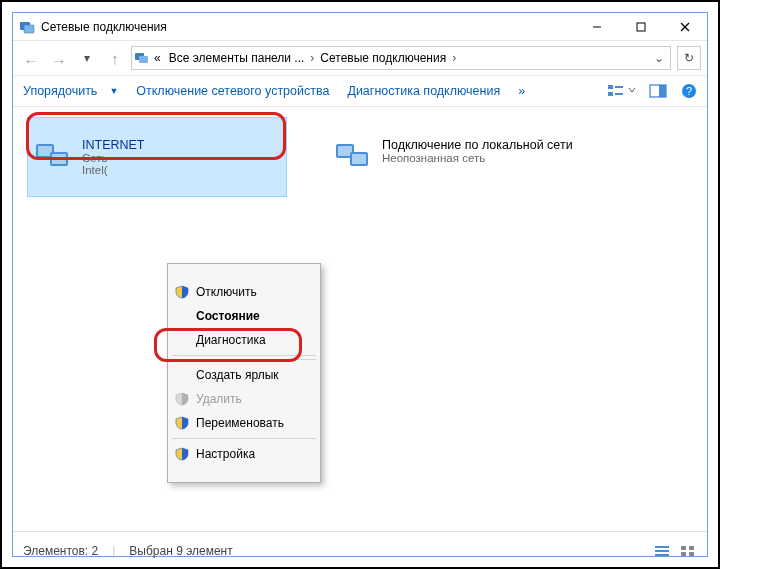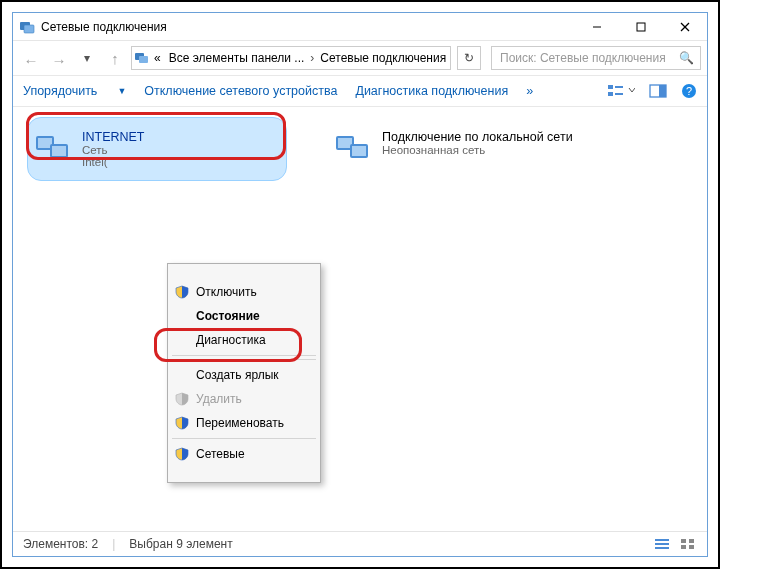--- a/index.html
+++ b/index.html
@@ -16,45 +16,45 @@
   .nav-arrow { width: 24px; height: 24px; display:flex; align-items:center; justify-content:center; color: #a0a0a0; font-size: 15px; }
   .addrbox { flex: 1; height: 24px; border: 1px solid #cccccc; display: flex; align-items: center; font-size: 12px; padding: 0 2px; overflow: hidden; }
   .addr-seg { padding: 0 4px; color: #000; white-space: nowrap; }
   .addr-sep { color: #555; padding: 0 2px; }
   .refresh { width: 24px; height: 24px; border:1px solid #ccc; margin-left:2px; display:flex;align-items:center;justify-content:center;font-size:12px;color:#444;}
   .searchbox { width: 210px; height: 24px; border: 1px solid #cccccc; margin-left: 6px; display:flex; align-items:center; padding:0 6px; color:#888; font-size:12px;}
   .searchbox input { border:none; outline:none; width:100%; font-size:12px; color:#333;}
   .searchbox input::placeholder{color:#9a9a9a;}
   
   .toolbar { height: 32px; border-top:1px solid #e8e8e8; border-bottom:1px solid #e8e8e8; background:#fff; display:flex; align-items:center; padding:0 10px; gap:18px; font-size:12.5px; color:#0a5fb4;}
-  .toolbar .titem { display:flex; align-items:center; gap:20px; cursor:default;}
+  .toolbar .titem { display:flex; align-items:center; gap:12px; cursor:default;}
   .toolbar .overflow { color:#0a5fb4; }
   .toolbar .right { margin-left:auto; display:flex; gap:14px; align-items:center; color:#555;}
   
   .content { flex:1; position:relative; padding:10px 14px; }
   .items { display:flex; gap:40px; }
-  .conn-item { display:flex; gap:8px; width:260px; padding:12px 6px; border:1px solid transparent; border-radius:14px;}
+  .conn-item { display:flex; gap:8px; width:260px; padding:20px 6px; border:1px solid transparent; border-radius:0;}
   .conn-item.selected { background:#cce8ff; border:1px solid #99d1ff;}
   .conn-icon { width:40px; height:34px; position:relative;}
   .conn-text .l1 { font-size:12.5px; color:#003399;}
   .conn-text .l2 { font-size:11.5px; color:#666;}
   .conn-text .l3 { font-size:11.5px; color:#666;}
   
   .hl { position:absolute; border:3px solid #d62222; border-radius:12px; pointer-events:none; }
   .hl1 { left:24px; top:110px; width:260px; height:48px;}
   .hl2 { left:152px; top:326px; width:148px; height:34px;}
   
   .ctxmenu { position:absolute; left:154px; top:156px; width:154px; background:#f6f6f6; border:1px solid #b0b0b0; box-shadow:3px 3px 6px rgba(0,0,0,.25); padding:16px 2px; font-size:12px; color:#000;}
   .ctxmenu .row { height:24px; display:flex; align-items:center; padding:0 8px 0 26px; position:relative;}
   .ctxmenu .row.disabled { color:#9c9c9c;}
   .ctxmenu .row.bold { font-weight:600;}
   .ctxmenu .sep { height:1px; background:#d4d4d4; margin:3px 2px;}
   .shield { position:absolute; left:5px; width:14px; height:14px; }
   
-  .statusbar { height:24px; border-top:1px solid #e4e4e4; display:flex; align-items:center; padding:12px 10px; font-size:12px; color:#444; gap:14px;}
+  .statusbar { height:24px; border-top:1px solid #e4e4e4; display:flex; align-items:flex-start; padding:12px 10px; font-size:12px; color:#444; gap:14px;}
   .statusbar .right { margin-left:auto; display:flex; gap:8px;}
   
   svg { display:block; }
 </style>
 </head>
 <body>
 
 <div class="frame">
   <div class="window">
 
@@ -99,24 +99,20 @@
             </svg>
           </span>
         <span class="addr-seg">«</span>
         <span class="addr-seg">Все элементы панели ...</span>
         <span class="addr-sep">›</span>
         <span class="addr-seg">Сетевые подключения</span>
         <span class="addr-sep">›</span>
         <span style="margin-left:auto;color:#555;padding:0 4px">⌄</span>
       </div>
       <div class="refresh">↻</div>
-      <div class="searchbox">
-        <input placeholder="Поиск: Сетевые подключения" style="">
-        <span style="margin-left:4px;color:#777">🔍</span>
-      </div>
     </div>
 
     <div class="toolbar">
       <div class="titem">
           <span>Упорядочить</span>
           <span style="font-size:9px">▼</span>
         </div>
       <div class="titem">
           <span>Отключение сетевого устройства</span>
         </div>
@@ -226,21 +222,21 @@
           <span>Переименовать</span>
         </div>
         <div class="sep"></div>
         <div class="row">
           <span class="shield">
               <svg width="14" height="14">
                 <path d="M7 1 L13 3 V7 C13 10 10 13 7 13 C4 13 1 10 1 7 V3 Z" fill="#f7c948" stroke="#2962c9" stroke-width="0.6"></path>
                 <path d="M7 1 L13 3 V7 C13 10 10 13 7 13 Z" fill="#2962c9"></path>
               </svg>
             </span>
-          <span>Сетевые</span>
+          <span>Настройка</span>
         </div>
       </div>
     </div>
 
     <div class="statusbar">
       <span>Элементов: 2</span>
       <span style="color:#ccc">|</span>
       <span>Выбран 9 элемент</span>
       <div class="right">
         <span>

